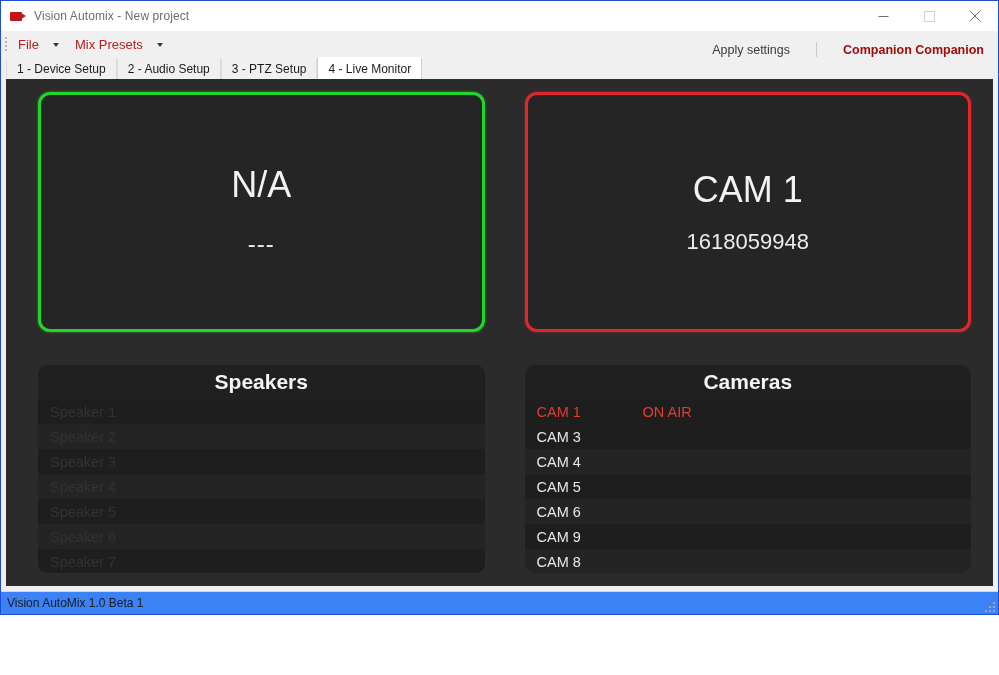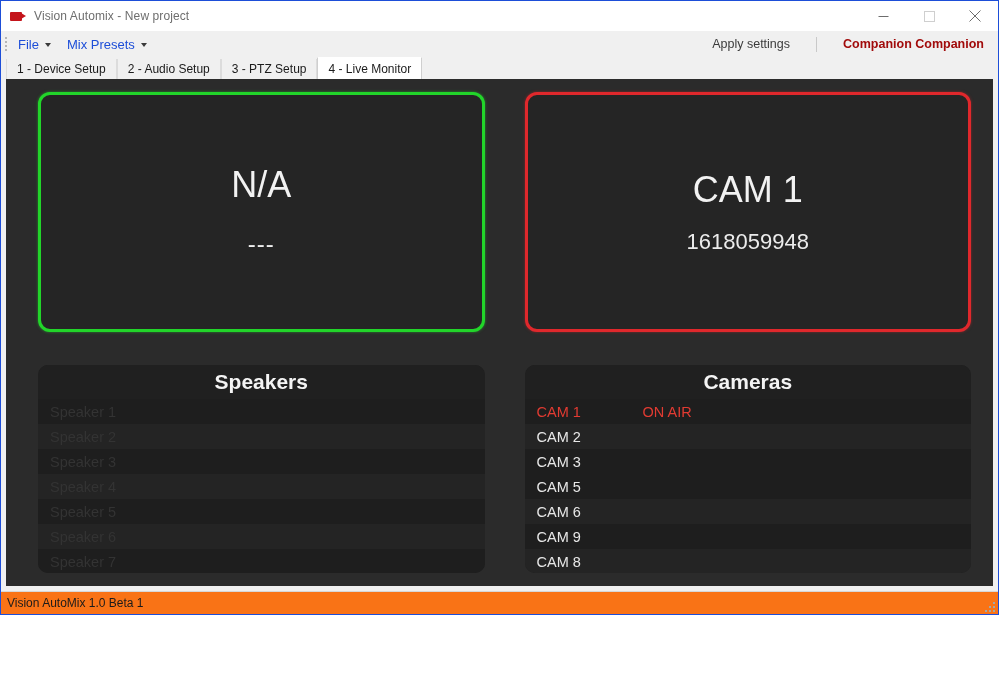--- a/index.html
+++ b/index.html
@@ -109,41 +109,41 @@
     display: block;
     width: 2px;
     height: 14px;
     background-image: linear-gradient(to bottom,
       #b6b6b6 0px, #b6b6b6 2px, transparent 2px, transparent 4px);
     background-size: 2px 4px;
   }
   .menu-item {
     display: flex;
     align-items: center;
-    gap: 6px;
+    gap: 14px;
     padding: 0 8px;
     height: 22px;
     font-size: 13px;
-    color: #1d4ed8;
+    color: #b91c1c;
     white-space: nowrap;
   }
   .caret {
     width: 0; height: 0;
     border-left: 3.5px solid transparent;
     border-right: 3.5px solid transparent;
     border-top: 4px solid #3a3a3a;
     margin-top: 2px;
   }
   .menu-right {
     position: absolute;
     right: 8px;
     top: 0;
     height: 26px;
     display: flex;
-    align-items: center;
+    align-items: flex-end;
     gap: 16px;
   }
   .apply-settings {
     font-size: 12.5px;
     color: #3b3b3b;
     padding: 0 10px;
     white-space: nowrap;
   }
   .menu-sep {
     width: 1px;
@@ -307,21 +307,21 @@
   .speakers .cell-name { color: #333333; }
   .cameras .cell-name { color: #e8e8e8; }
   .cameras .row.onair .cell-name,
   .cameras .row.onair .cell-status { color: #e23b32; }
   .list-pad { height: 14px; }
 
   
   .statusbar {
     height: 22px;
     min-height: 22px;
-    background: #f97316;
+    background: #3b82f6;
     display: flex;
     align-items: center;
     position: relative;
     border-top: 1px solid #d7d7d7;
     margin-top: 5px;
   }
   .status-text {
     font-size: 12px;
     color: #1b1b1b;
     padding-left: 6px;
@@ -460,26 +460,26 @@
         </div>
       </div>
 
       <div class="listcard cameras">
         <div class="list-header">Cameras</div>
         <div class="list-rows">
           <div class="row odd onair">
             <span class="cell-name">CAM 1</span>
             <span class="cell-status">ON AIR</span>
           </div>
-          <div class="row even">
-            <span class="cell-name">CAM 2</span>
-            <span class="cell-status"></span>
-          </div>
           <div class="row odd">
             <span class="cell-name">CAM 3</span>
+            <span class="cell-status"></span>
+          </div>
+          <div class="row even">
+            <span class="cell-name">CAM 4</span>
             <span class="cell-status"></span>
           </div>
           <div class="row odd">
             <span class="cell-name">CAM 5</span>
             <span class="cell-status"></span>
           </div>
           <div class="row even">
             <span class="cell-name">CAM 6</span>
             <span class="cell-status"></span>
           </div>

